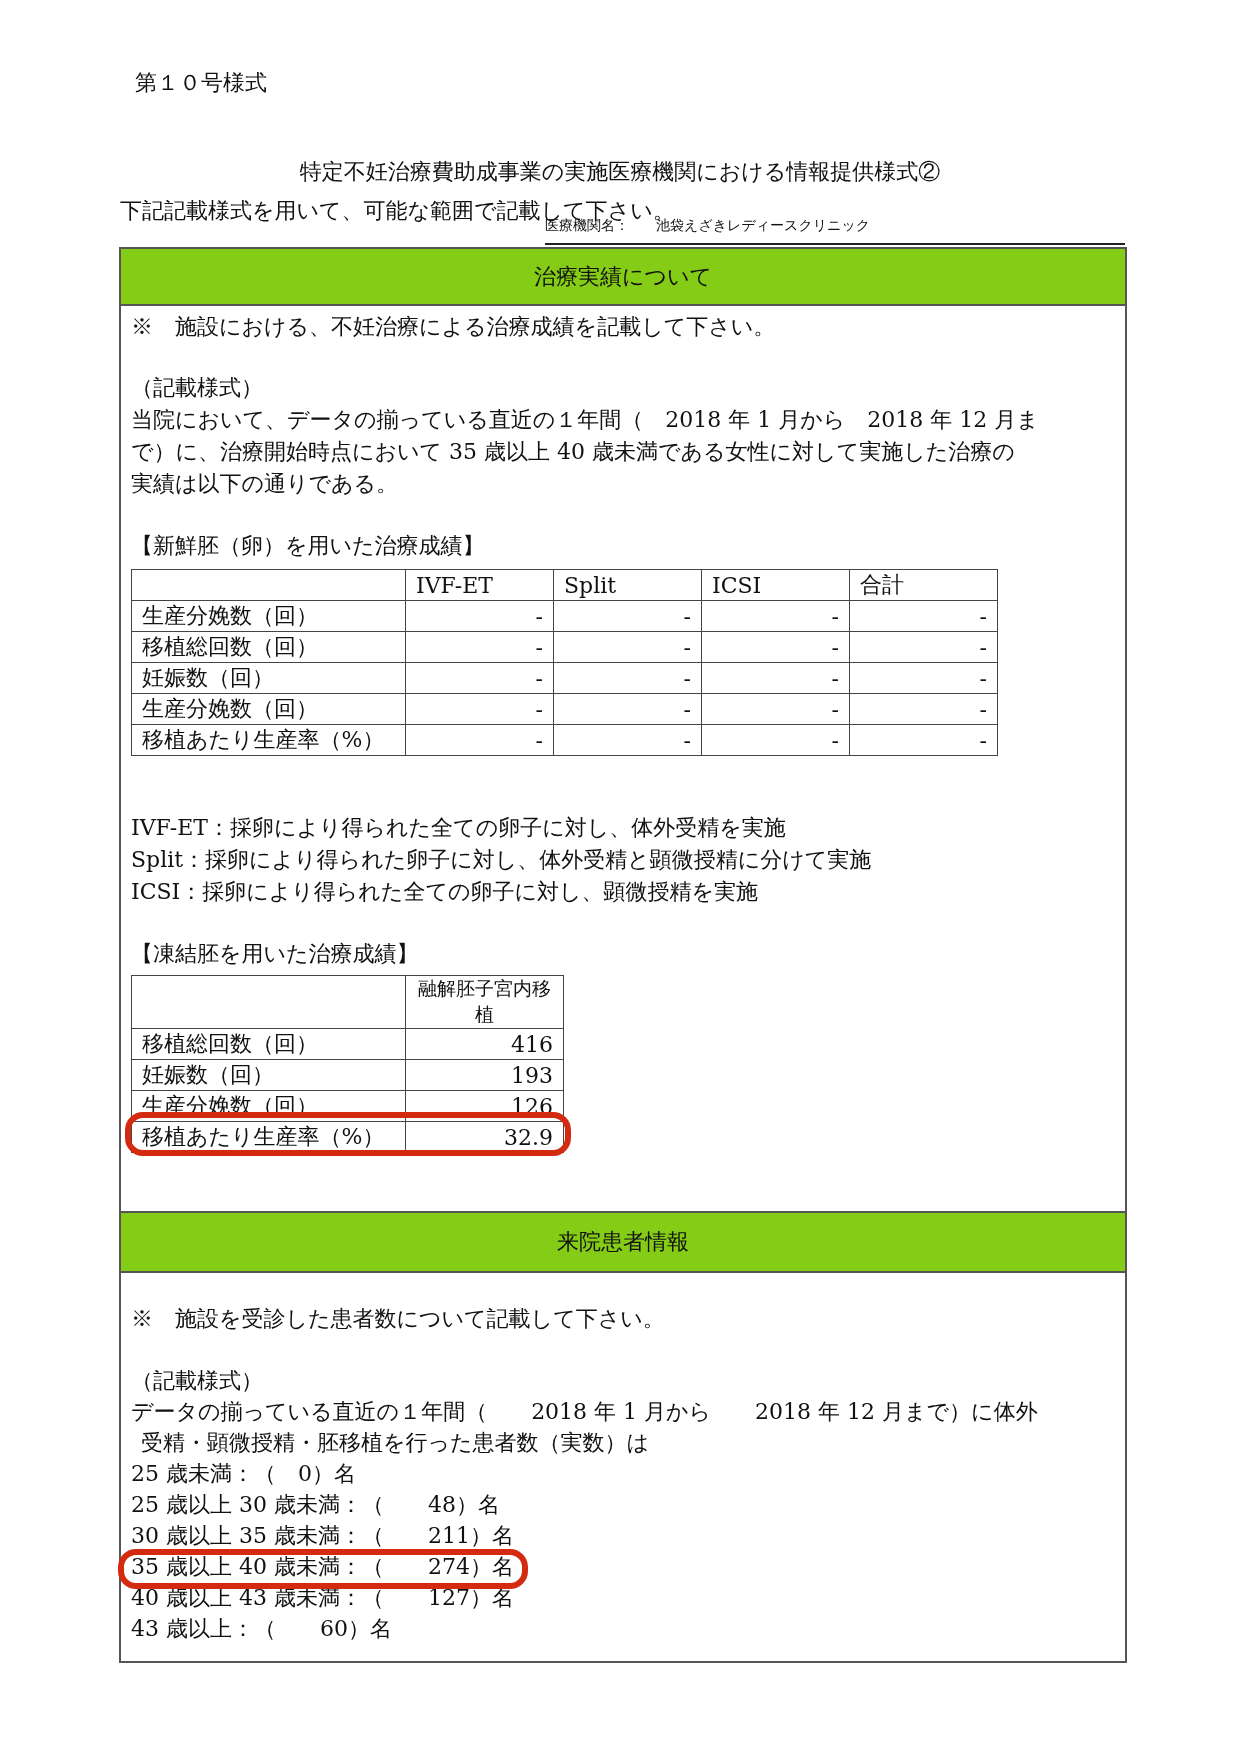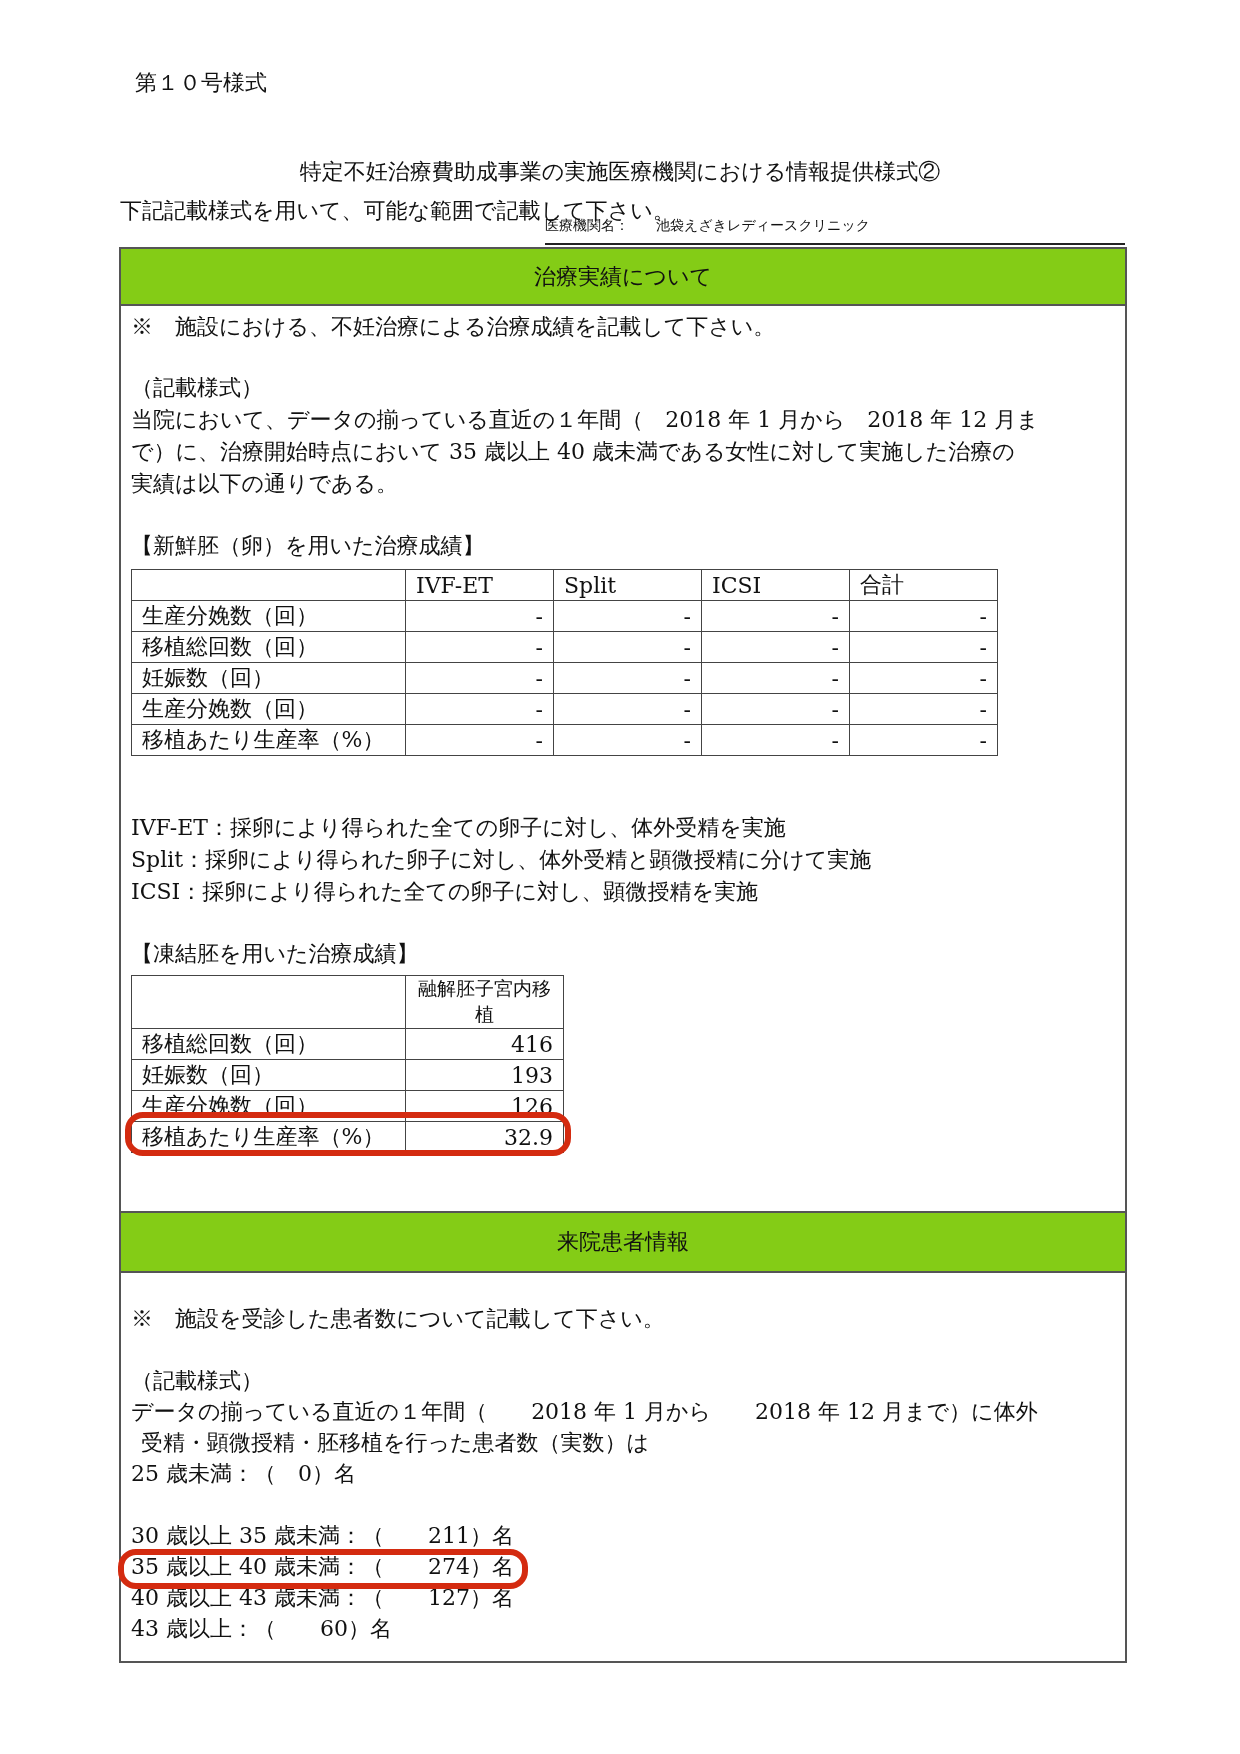--- a/index.html
+++ b/index.html
@@ -119,18 +119,19 @@
     </table>
   <div class="highlight" style="left:4px; top:863px; width:446px; height:44px;"></div>
 
   <div class="sec-head" id="sec2-head">来院患者情報</div>
 
   <div class="abs t" style="left:10px; top:1055px;">※　施設を受診した患者数について記載して下さい。</div>
   <div class="abs t" style="left:10px; top:1117px;">（記載様式）</div>
   <div class="abs t" style="left:10px; top:1148px;">データの揃っている直近の１年間（　　2018 年 1 月から　　2018 年 12 月まで）に体外</div>
   <div class="abs t" style="left:20px; top:1179px;">受精・顕微授精・胚移植を行った患者数（実数）は</div>
   <div class="abs t" style="left:10px; top:1210px;">25 歳未満：（　0）名</div>
+  <div class="abs t" style="left:10px; top:1241px;">25 歳以上 30 歳未満：（　　48）名</div>
   <div class="abs t" style="left:10px; top:1272px;">30 歳以上 35 歳未満：（　　211）名</div>
   <div class="abs t" style="left:10px; top:1303px;">35 歳以上 40 歳未満：（　　274）名</div>
   <div class="abs t" style="left:10px; top:1334px;">40 歳以上 43 歳未満：（　　127）名</div>
   <div class="abs t" style="left:10px; top:1365px;">43 歳以上：（　　60）名</div>
   <div class="highlight" style="left:-3px; top:1300px; width:410px; height:40px;"></div>
 </div>
 
 </body></html>

